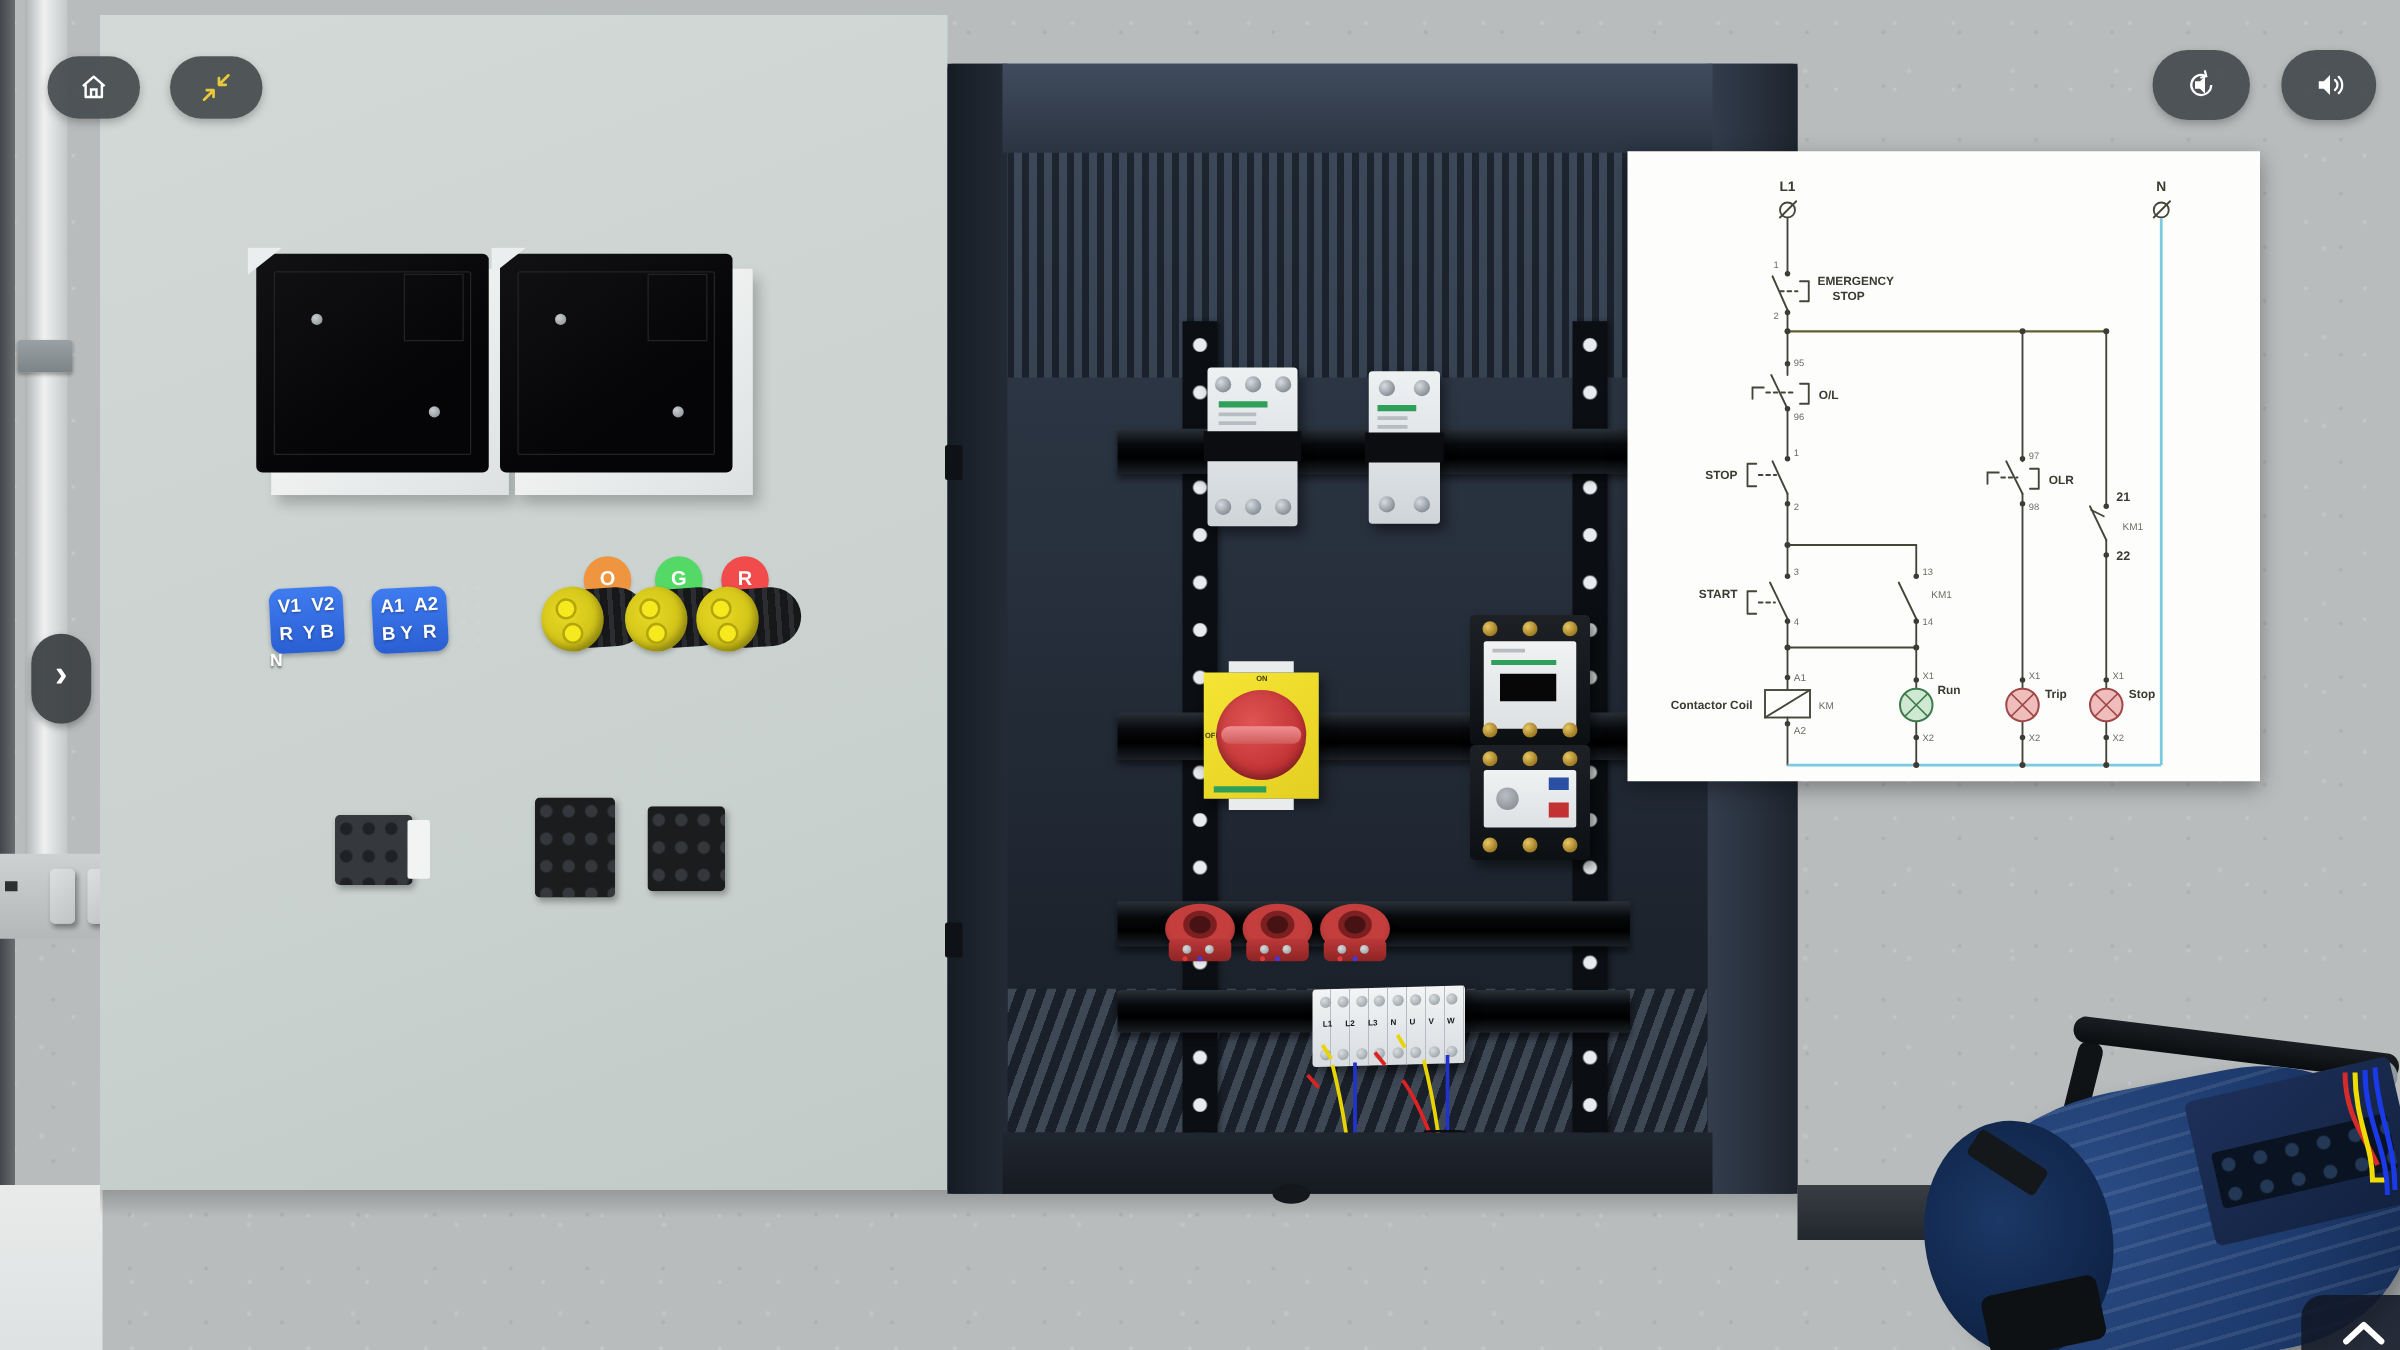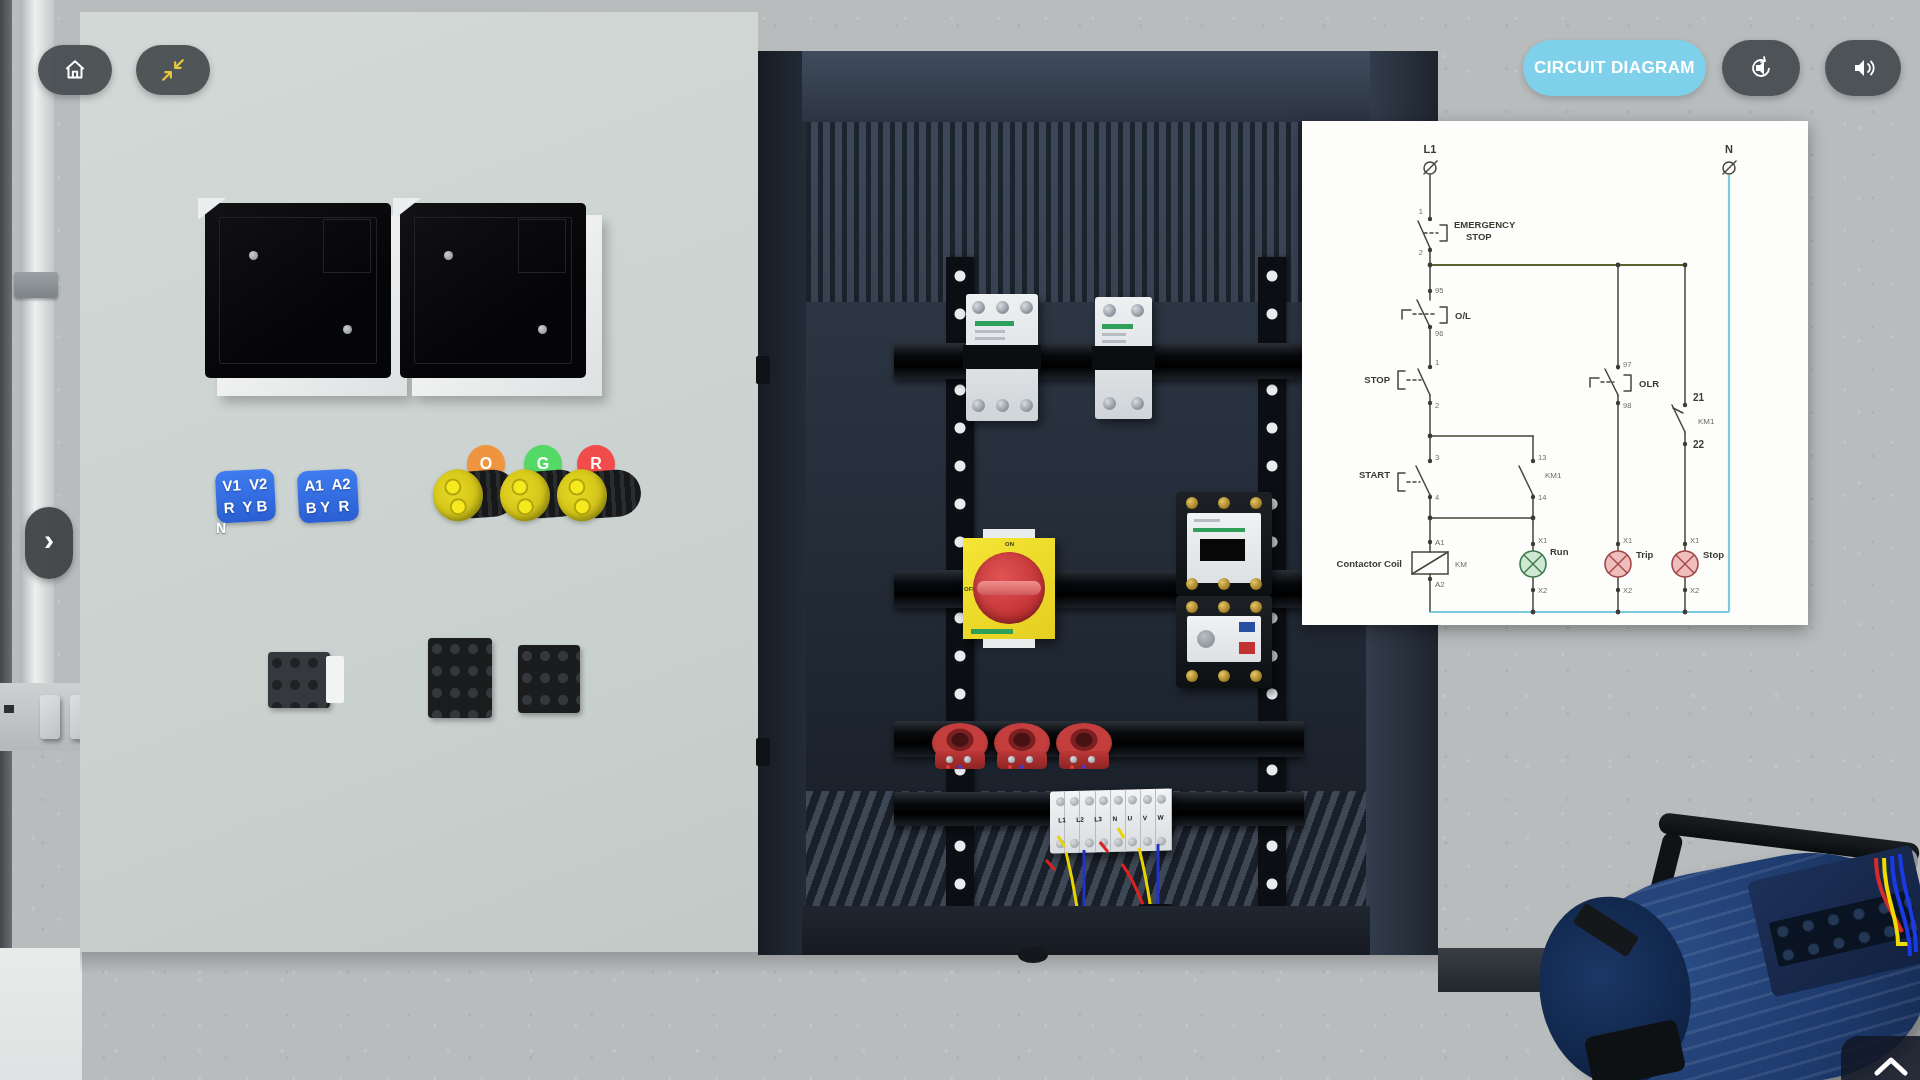--- a/index.html
+++ b/index.html
@@ -556,23 +556,20 @@
       <path d="M4,11 L12,4 L20,11 M6,10 V19 H18 V10" stroke="#fff" stroke-width="1.8" fill="none" stroke-linejoin="round"></path>
       <path d="M10,19 V13.5 H14 V19" stroke="#fff" stroke-width="1.8" fill="none"></path>
     </svg>
   </div>
   <div class="pill" style="left:136px;top:45px;width:74px;height:50px;">
     <svg width="26" height="26" viewBox="0 0 24 24">
       <path d="M21,3 L14,10 M14,10 h5 M14,10 v-5" stroke="#e9c93b" stroke-width="2" fill="none" stroke-linecap="round"></path>
       <path d="M3,21 L10,14 M10,14 h-5 M10,14 v5" stroke="#e9c93b" stroke-width="2" fill="none" stroke-linecap="round"></path>
     </svg>
   </div>
-  <div class="btn-cyan">
-    <span>CIRCUIT DIAGRAM</span>
-  </div>
   <div class="pill" style="left:1722px;top:40px;width:78px;height:56px;">
     <svg width="30" height="30" viewBox="0 0 30 30">
       <path d="M10,12 h4 l4,-4 v14 l-4,-4 h-4 z" fill="#fff"></path>
       <path d="M23,15 a8,8 0 1 1 -5,-7.4" stroke="#fff" stroke-width="1.8" fill="none"></path>
       <path d="M18,4 l1,4 l-4,1" stroke="#fff" stroke-width="1.8" fill="none" stroke-linecap="round"></path>
     </svg>
   </div>
   <div class="pill" style="left:1825px;top:40px;width:76px;height:56px;">
     <svg width="30" height="30" viewBox="0 0 30 30">
       <path d="M7,12 h4 l5,-5 v16 l-5,-5 h-4 z" fill="#fff"></path>

